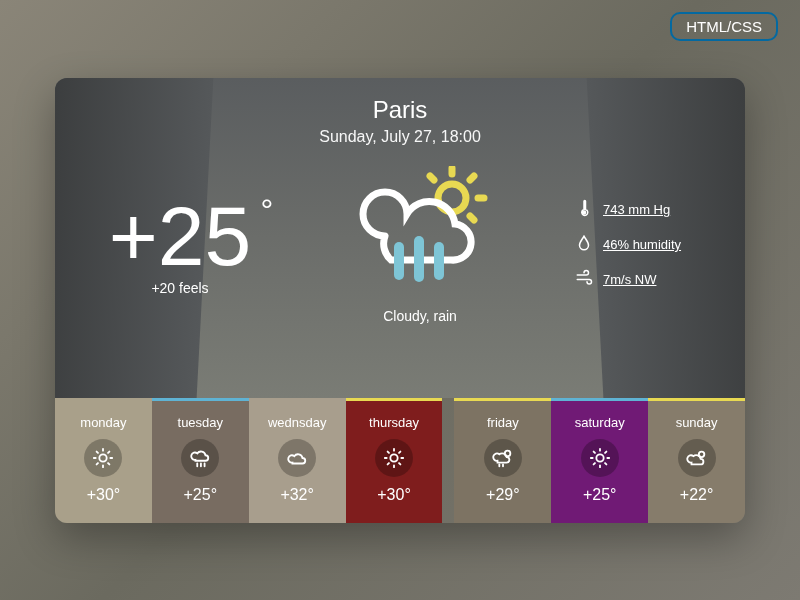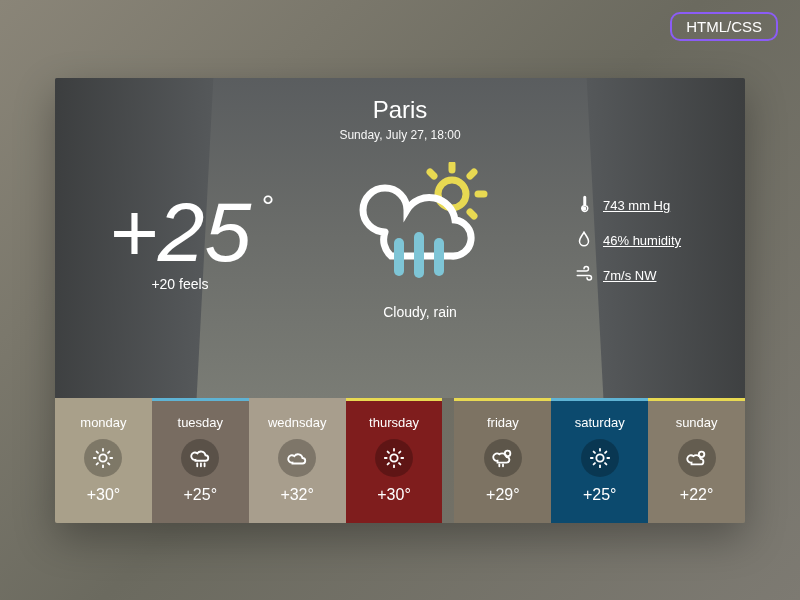--- a/index.html
+++ b/index.html
@@ -5,62 +5,62 @@
 * { margin: 0; padding: 0; box-sizing: border-box; }
 body {
   width: 800px; height: 600px;
   font-family: -apple-system, BlinkMacSystemFont, "Segoe UI", Arial, sans-serif;
   background: linear-gradient(135deg, #8a8578 0%, #6b6a5f 50%, #7d7a72 100%);
   display: flex; align-items: center; justify-content: center;
   position: relative; overflow: hidden;
 }
 .badge {
   position: absolute; top: 12px; right: 22px;
-  border: 2px solid #8b5cf6; border-radius: 10px;
+  border: 2px solid #0369a1; border-radius: 10px;
   padding: 4px 14px; color: #fff; font-size: 15px; font-weight: 500;
 }
 .widget {
   width: 690px; height: 445px;
-  border-radius: 2px; overflow: hidden;
+  border-radius: 12px; overflow: hidden;
   box-shadow: 0 15px 40px rgba(0,0,0,0.3);
   display: flex; flex-direction: column;
 }
 .main {
   flex: 1; position: relative;
   background: linear-gradient(180deg, #5a5d5f 0%, #6b6d6a 50%, #7a7c75 100%);
   color: #fff;
 }
 .main::before, .main::after {
   content: ""; position: absolute; top: 0; bottom: 0; width: 170px;
 }
 .main::before { left: 0; background: linear-gradient(90deg, #3a3c3d 0%, #55585a 100%); transform: skewX(-3deg) translateX(-20px); }
 .main::after { right: 0; background: linear-gradient(270deg, #3a3c3d 0%, #55585a 100%); transform: skewX(3deg) translateX(20px); }
 .main-inner { position: relative; z-index: 2; height: 100%; padding: 18px 30px 10px; }
 .header { text-align: center; }
 .city { font-size: 24px; font-weight: 300; }
-.date { font-size: 12px; font-weight: 300; margin-top: 4px; opacity: 0.95; }
+.date { font-size: 16px; font-weight: 300; margin-top: 4px; opacity: 0.95; }
 .content { display: flex; align-items: center; justify-content: space-between; margin-top: 20px; padding: 0 10px; }
 .temp { text-align: center; min-width: 170px; }
-.temp-val { font-size: 84px; font-weight: 100; line-height: 1; position: relative; display: inline-block; font-style: italic; }
+.temp-val { font-size: 84px; font-weight: 100; line-height: 1; position: relative; display: inline-block; }
 .temp-deg { position: absolute; top: 0; right: -22px; font-size: 32px; }
 .feels { font-size: 14px; font-weight: 300; margin-top: 2px; }
 .icon-big { text-align: center; }
 .icon-big svg { width: 160px; height: 120px; }
 .cond { font-size: 14px; font-weight: 300; margin-top: 18px; }
 .details { display: flex; flex-direction: column; gap: 14px; min-width: 130px; text-decoration: underline; }
 .detail { display: flex; align-items: center; gap: 10px; font-size: 13px; font-weight: 300; }
 .detail svg { width: 18px; height: 18px; flex-shrink: 0; }
 .forecast { display: flex; height: 125px; }
 .day { flex: 1; display: flex; flex-direction: column; align-items: center; justify-content: space-around; padding: 10px 0 14px; color: #fff; font-weight: 300; border-top: 3px solid; }
 .day:nth-child(1) { background: #a9a08a; border-color: #a9a08a; }
 .day:nth-child(2) { background: #786c61; border-color: #5fb3d4; }
 .day:nth-child(3) { background: #a89e8d; border-color: #a89e8d; }
 .day:nth-child(4) { background: #7f1d1d; border-color: #e8d952; }
 .day:nth-child(5) { background: #7d7363; border-color: #e8d952; margin-left: 12px; }
-.day:nth-child(6) { background: #0c4a6e; border-color: #5fb3d4; }
+.day:nth-child(6) { background: #701a75; border-color: #5fb3d4; }
 .day:nth-child(7) { background: #867c6b; border-color: #e8d952; }
 .day-name { font-size: 13px; }
 .day-temp { font-size: 16px; }
 .day-icon { width: 38px; height: 38px; border-radius: 50%; background: rgba(0,0,0,0.25); display: flex; align-items: center; justify-content: center; }
 .day-icon svg { width: 22px; height: 22px; }
 </style>
 </head>
 <body>
 
 <div class="badge">HTML/CSS</div>

